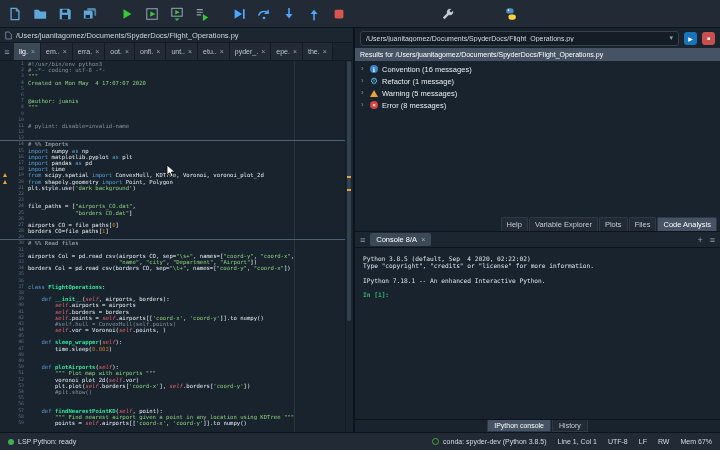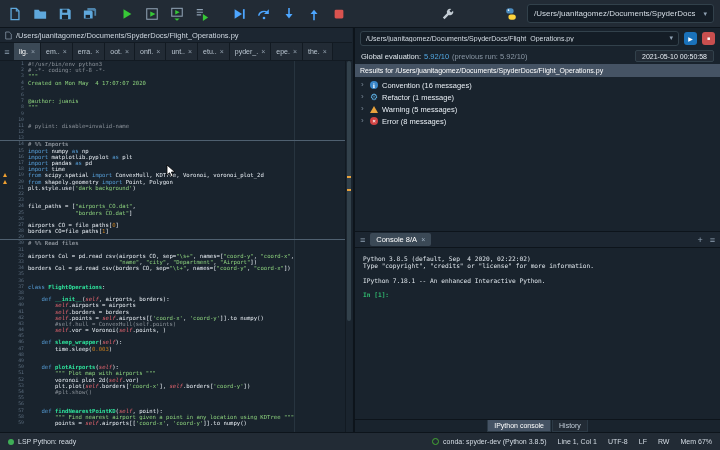--- a/index.html
+++ b/index.html
@@ -177,24 +177,20 @@
           </svg>
         </div>
         <div class="tbtn far2">
           <svg viewBox="0 0 16 16">
             <rect x="2.5" y="1.5" width="8.5" height="6" rx="3" fill="#4b8bbe"></rect>
             <rect x="5" y="8.5" width="8.5" height="6" rx="3" fill="#ffd43b"></rect>
             <circle cx="5.2" cy="3.6" r="0.9" fill="#fff"></circle>
           </svg>
         </div>
       </div>
-    <div class="tb-combo">
-      <span class="txt">/Users/juanitagomez/Documents/SpyderDocs</span>
-      <span class="arrow">▾</span>
-    </div>
   </div>
 
   <div class="editor">
     <div class="crumb">
       <svg viewBox="0 0 10 12">
           <path d="M1 1h5l3 3v7H1z" fill="none" stroke="#8fa1b3" stroke-width="1"></path>
         </svg>
       <span>/Users/juanitagomez/Documents/SpyderDocs/Flight_Operations.py</span>
     </div>
     <div class="tabstrip">
@@ -617,26 +613,20 @@
           <span class="txt">/Users/juanitagomez/Documents/SpyderDocs/Flight_Operations.py</span>
           <span class="arrow">▾</span>
         </div>
         <div class="abtn run">
             <span>▶</span>
           </div>
         <div class="abtn stop">
             <span>■</span>
           </div>
       </div>
-      <div class="aeval">
-        <span>Global evaluation:</span>
-        <span class="score">5.92/10</span>
-        <span class="prev">(previous run: 5.92/10)</span>
-        <span class="tstamp">2021-05-10 00:50:58</span>
-      </div>
       <div class="aheader">Results for /Users/juanitagomez/Documents/SpyderDocs/Flight_Operations.py</div>
       <div id="atree" class="atree">
           <div class="titem">
             <span class="arr">›</span>
             <span class="ti convention">i</span>
             <span>Convention (16 messages)</span>
           </div>
           <div class="titem">
             <span class="arr">›</span>
             <span class="ti refactor">⚙</span>
@@ -645,20 +635,27 @@
           <div class="titem">
             <span class="arr">›</span>
             <span class="ti warning"></span>
             <span>Warning (5 messages)</span>
           </div>
           <div class="titem">
             <span class="arr">›</span>
             <span class="ti error">×</span>
             <span>Error (8 messages)</span>
           </div>
+        </div>
+      <div id="ptabs" class="ptabs">
+          <div class="ptab">Help</div>
+          <div class="ptab">Variable Explorer</div>
+          <div class="ptab">Plots</div>
+          <div class="ptab">Files</div>
+          <div class="ptab sel">Code Analysis</div>
         </div>
     </div>
     <div class="cpane">
       <div class="ctabbar">
         <span class="cmenu">≡</span>
         <div class="ctab sel">
           <span>Console 8/A</span>
           <span class="x">×</span>
         </div>
         <div class="cicons">

